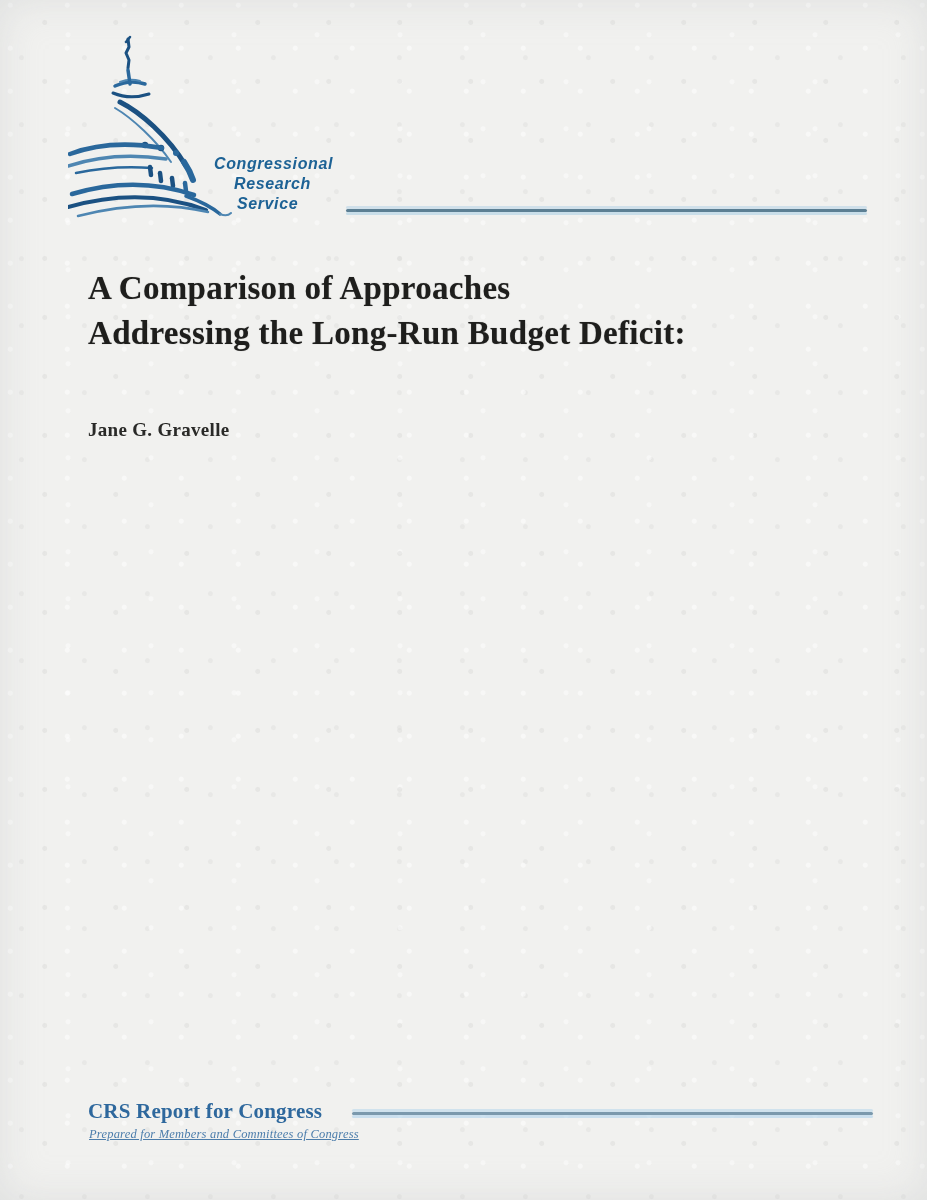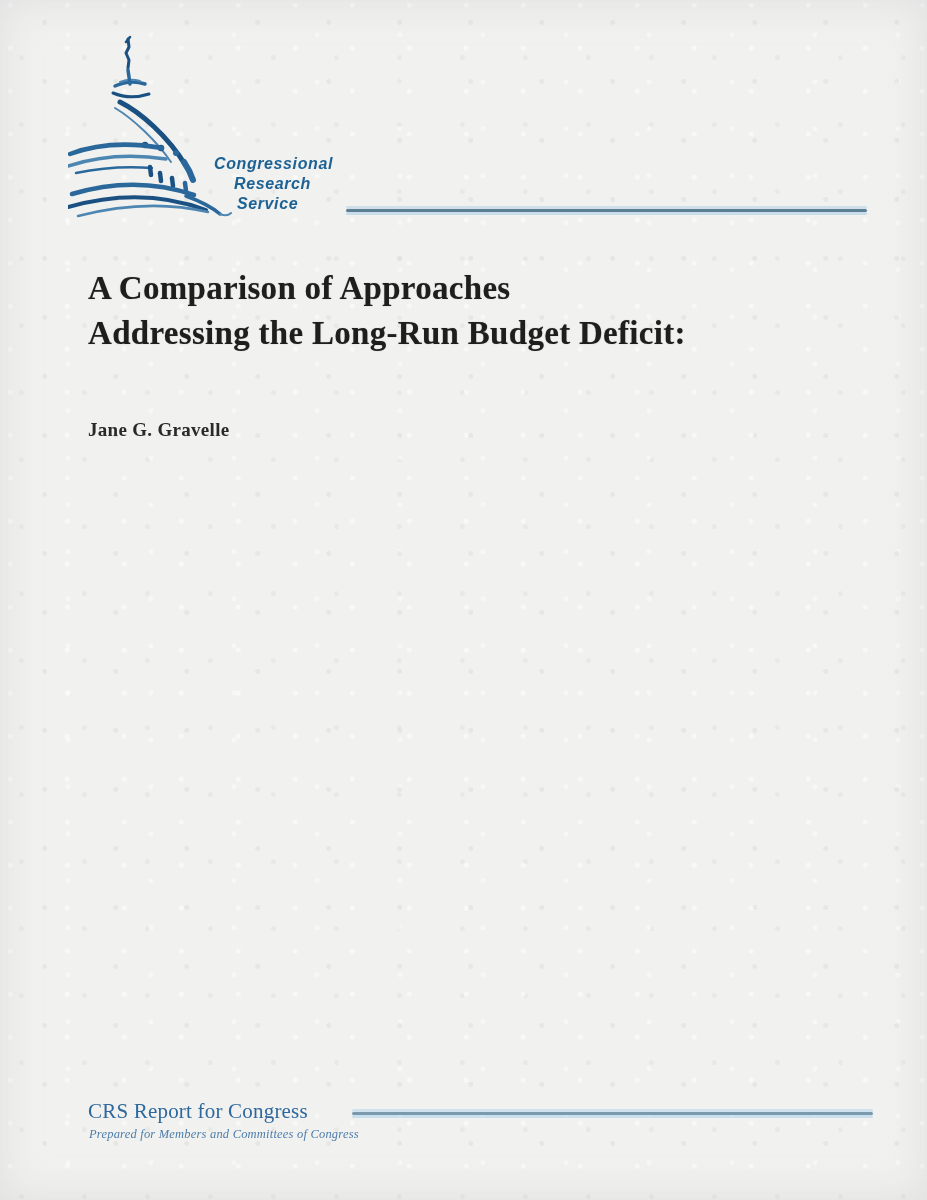--- a/index.html
+++ b/index.html
@@ -60,27 +60,28 @@
 
   .author {
     position: absolute; left: 88px; top: 395px;
     font-size: 19px; font-weight: bold; color: #2a2a28;
     letter-spacing: 0.3px;
     margin-top: 24px;
   }
 
   .footer-label {
     position: absolute; left: 88px; top: 1099px;
-    font-size: 21px; font-weight: normal; color: #2e689d;
+    font-size: 21px; font-weight: bold; color: #2e689d;
     letter-spacing: 0.2px;
   }
   .tagline {
     position: absolute; left: 89px; top: 1127px;
     font-size: 12.5px; font-style: italic; color: #4c7dab;
     letter-spacing: 0.2px;
+    text-decoration: underline;
   }
 
   .dome-stroke { fill: none; stroke-linecap: round; stroke-linejoin: round; }
 </style>
 </head>
 <body>
 
 <div class="page">
 
   <svg class="logo-art" viewBox="0 0 164 198" xmlns="http://www.w3.org/2000/svg" aria-hidden="true">

